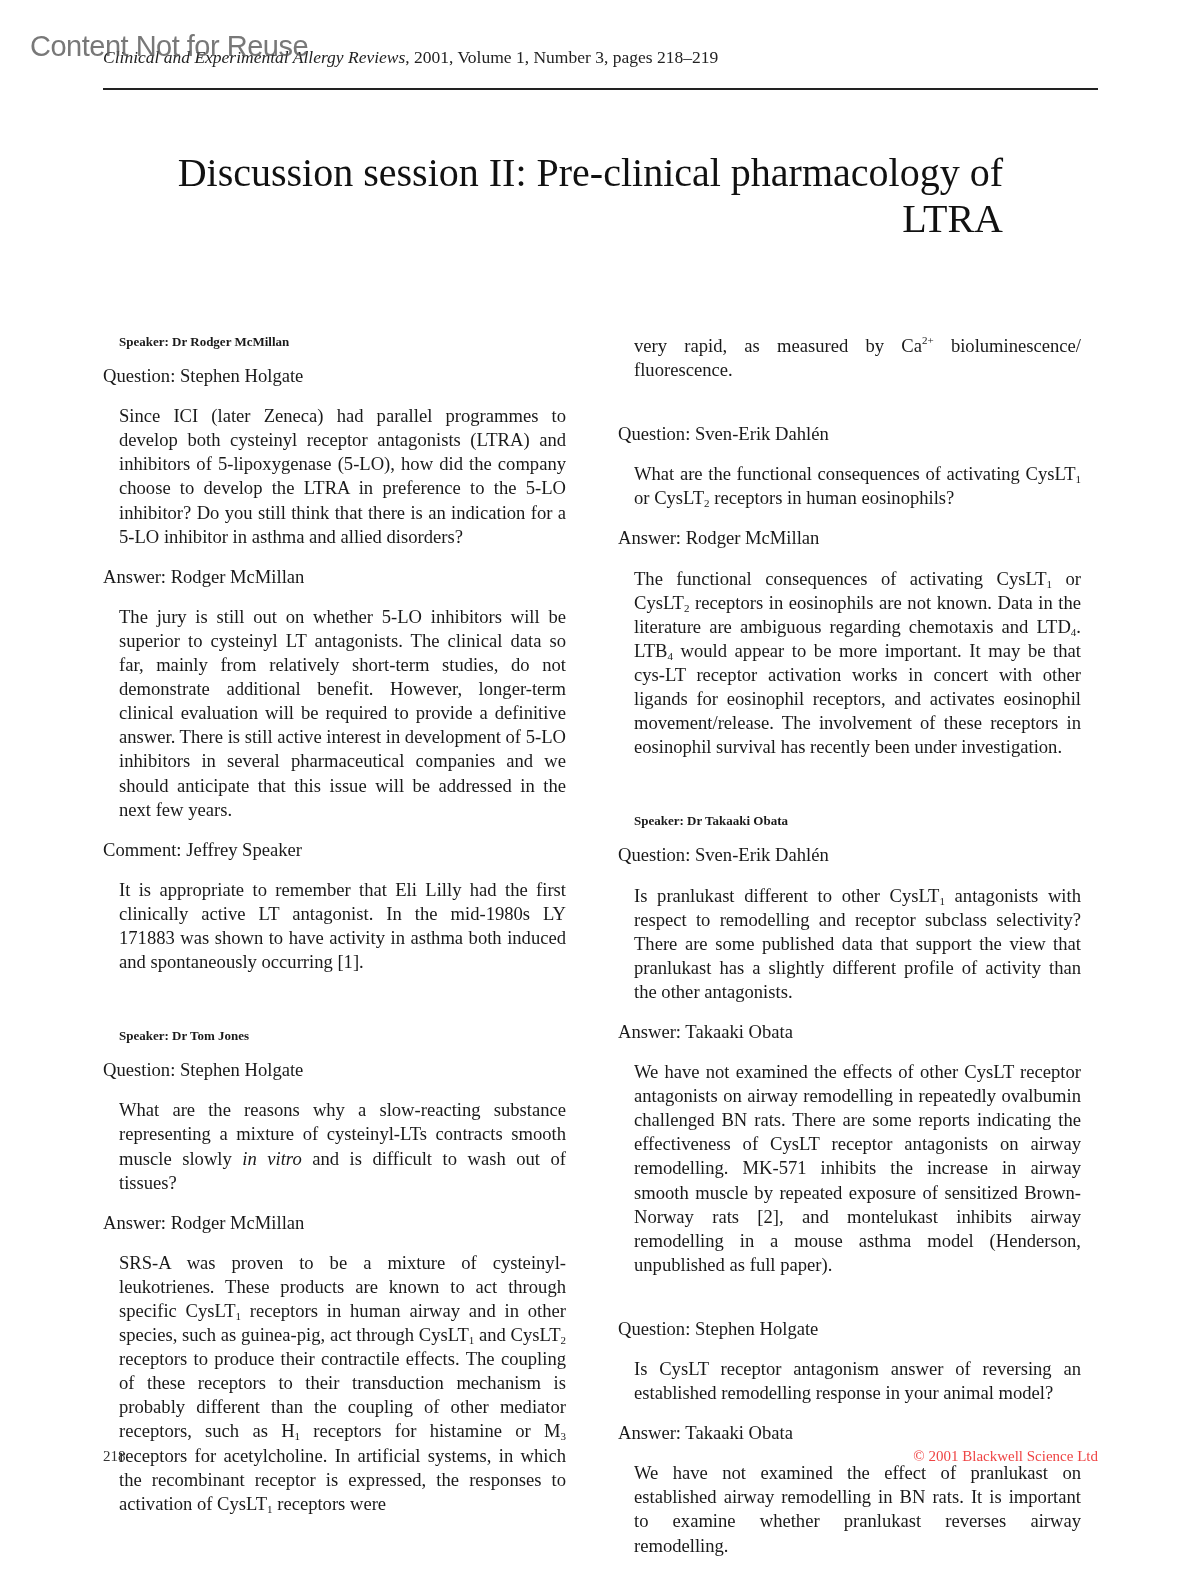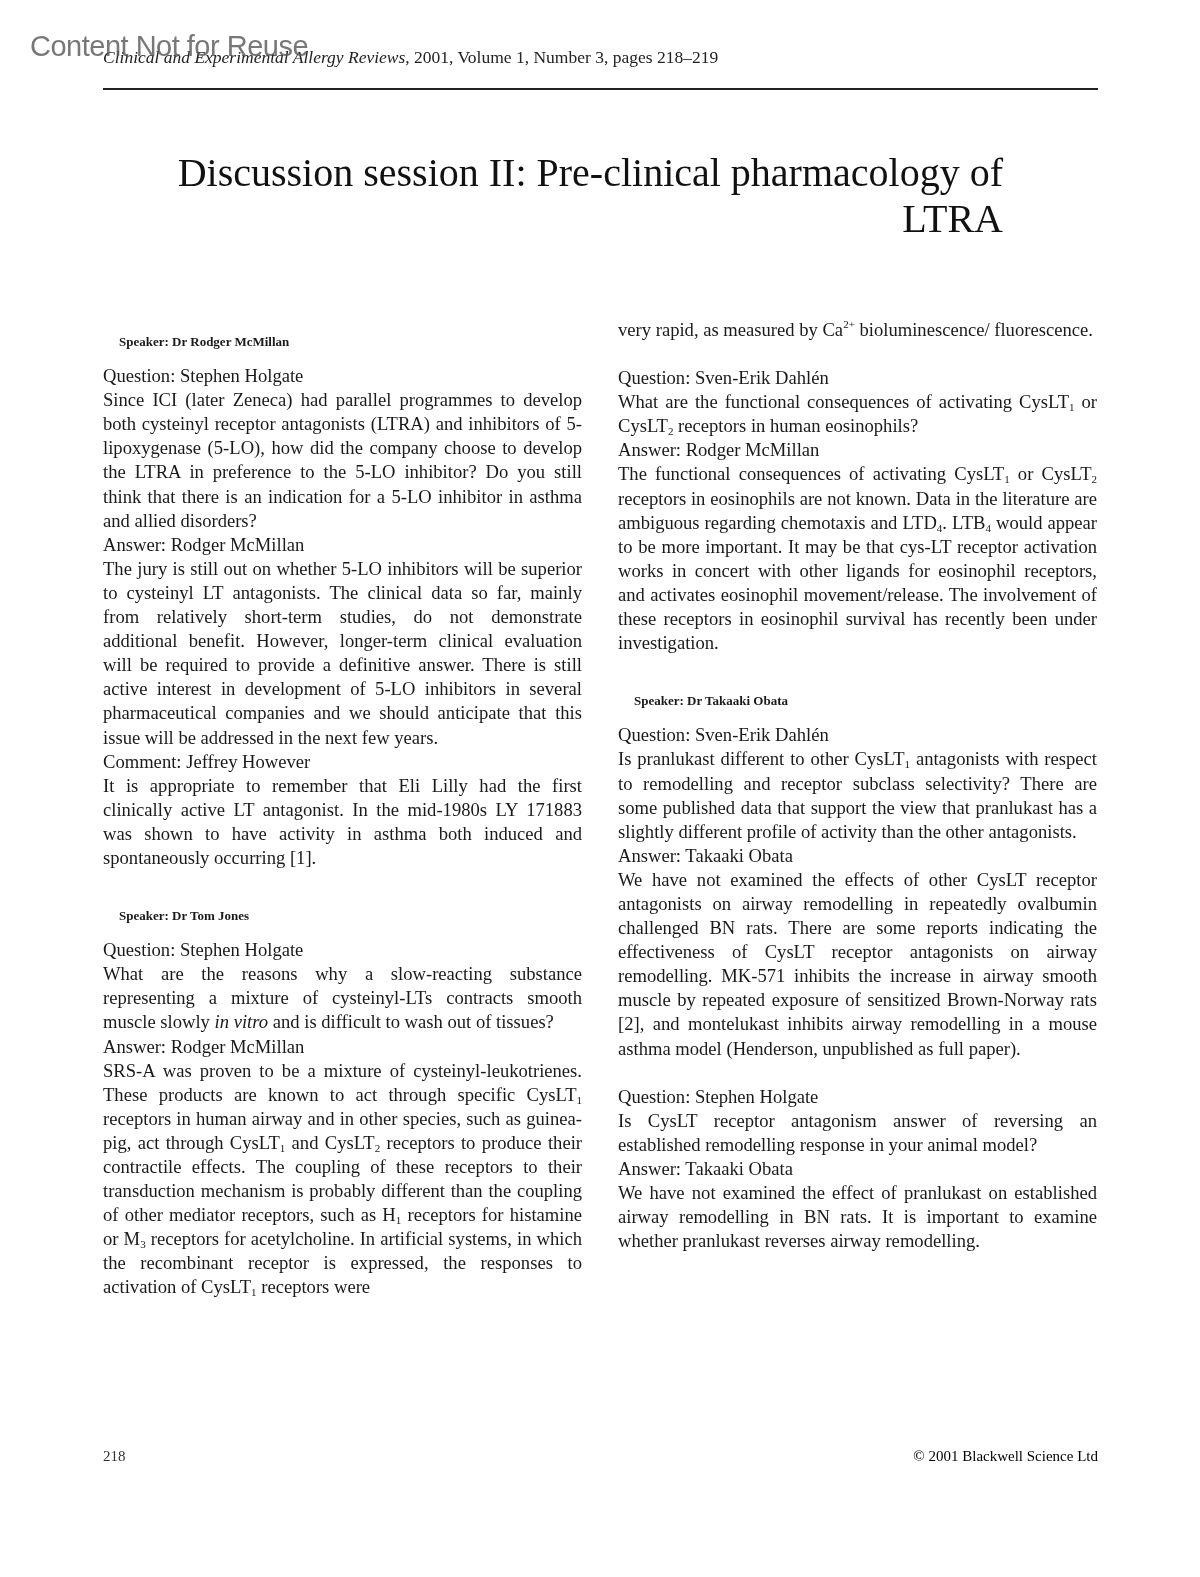--- a/index.html
+++ b/index.html
@@ -36,50 +36,50 @@
     }
     .col.left { left: 103px; top: 330px; }
     .col.right { left: 618px; top: 318px; }
     .speaker {
       font-weight: bold; margin: 0 0 10px 16px; font-size: 13px;
     }
     .block { margin: 0; }
     .role { }
     .section-gap { height: 34px; }
     .qa-gap { height: 24px; }
-    .para { margin: 0; }
+    .para { margin: 16px; }
     i { font-style: italic; }
     sub { font-size: 11px; vertical-align: -3px; line-height: 0; }
     sup { font-size: 11px; vertical-align: 8px; line-height: 0; }
     .footer-left {
       position: absolute; left: 103px; top: 1448px; font-size: 15px; color: #333;
     }
     .footer-right {
-      position: absolute; right: 102px; top: 1448px; font-size: 15px; color: #000000;
+      position: absolute; right: 102px; top: 1448px; font-size: 15px; color: #ef4444;
     }
   </style>
 </head>
 <body>
 
 <div class="watermark">Content Not for Reuse</div>
 
 <div class="running-head">
   <span class="jt">Clinical and Experimental Allergy Reviews</span><span>, 2001, Volume 1, Number 3, pages 218–219</span>
 </div>
 <div class="head-rule"></div>
 
 <h1 class="title">Discussion session II: Pre-clinical pharmacology of LTRA</h1>
 
 <div class="col left">
     <p class="speaker">Speaker: Dr Rodger McMillan</p>
     <p class="block"><span class="role">Question</span><span>: Stephen Holgate</span></p>
     <p class="para"><span>Since ICI (later Zeneca) had parallel programmes to develop both cysteinyl receptor antagonists (LTRA) and inhibitors of 5-lipoxygenase (5-LO), how did the com­pany choose to develop the LTRA in preference to the 5-LO inhibitor? Do you still think that there is an indication for a 5-LO inhibitor in asthma and allied disorders?</span></p>
     <p class="block"><span class="role">Answer</span><span>: Rodger McMillan</span></p>
     <p class="para"><span>The jury is still out on whether 5-LO inhibitors will be superior to cysteinyl LT antagonists. The clinical data so far, mainly from relatively short-term studies, do not demonstrate additional benefit. However, longer-term clinical evaluation will be required to provide a defin­itive answer. There is still active interest in development of 5-LO inhibitors in several pharmaceutical companies and we should anticipate that this issue will be addressed in the next few years.</span></p>
-    <p class="block"><span class="role">Comment</span><span>: Jeffrey However</span></p>
+    <p class="block"><span class="role">Comment</span><span>: Jeffrey Speaker</span></p>
     <p class="para"><span>It is appropriate to remember that Eli Lilly had the first clinically active LT antagonist. In the mid-1980s LY 171883 was shown to have activity in asthma both induced and spontaneously occurring [1].</span></p>
     <div class="section-gap"></div>
     <p class="speaker">Speaker: Dr Tom Jones</p>
     <p class="block"><span class="role">Question</span><span>: Stephen Holgate</span></p>
     <p class="para"><span>What are the reasons why a slow-reacting substance representing a mixture of cysteinyl-LTs contracts smooth muscle slowly </span><i>in vitro</i><span> and is difficult to wash out of tissues?</span></p>
     <p class="block"><span class="role">Answer</span><span>: Rodger McMillan</span></p>
     <p class="para"><span>SRS-A was proven to be a mixture of cysteinyl-leukotrienes. These products are known to act through specific CysLT</span><sub>1</sub><span> receptors in human airway and in other species, such as guinea-pig, act through CysLT</span><sub>1</sub><span> and CysLT</span><sub>2</sub><span> receptors to produce their contractile effects. The coupling of these receptors to their transduction mechanism is probably different than the coupling of other mediator receptors, such as H</span><sub>1</sub><span> receptors for histamine or M</span><sub>3</sub><span> receptors for acetylcholine. In artificial systems, in which the recombinant receptor is expressed, the responses to activation of CysLT</span><sub>1</sub><span> receptors were</span></p>
   </div>
 <div class="col right">
     <p class="para"><span>very rapid, as measured by Ca</span><sup>2+</sup><span> bioluminescence/ fluorescence.</span></p>

